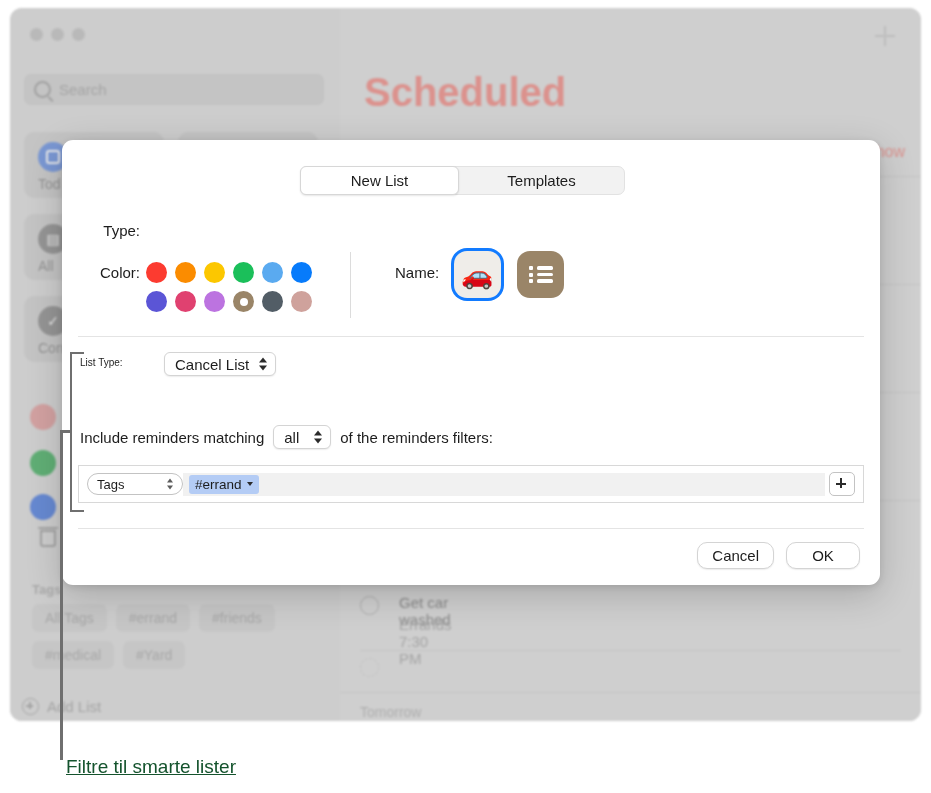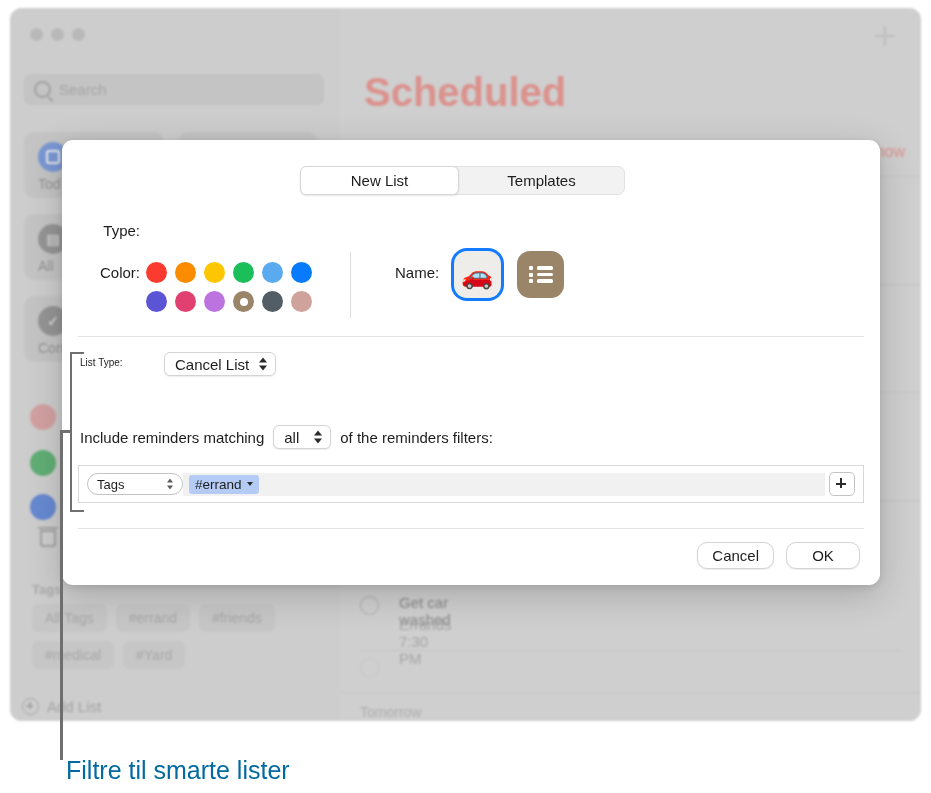--- a/index.html
+++ b/index.html
@@ -474,21 +474,21 @@
   }
   #callout-line {
     position: absolute;
     left: 60px; top: 430px;
     width: 2.5px; height: 330px;
     background: #6f6f6f;
   }
   #callout-text {
     position: absolute;
     left: 66px; top: 756px;
-    font-size: 25px; color: #0369a1;
+    font-size: 19px; color: #14532d; text-decoration: underline;
   }
 </style>
 </head>
 <body>
 
 <div id="app-window">
 
   <div id="sidebar">
     <div class="traffic t1"></div>
     <div class="traffic t2"></div>

